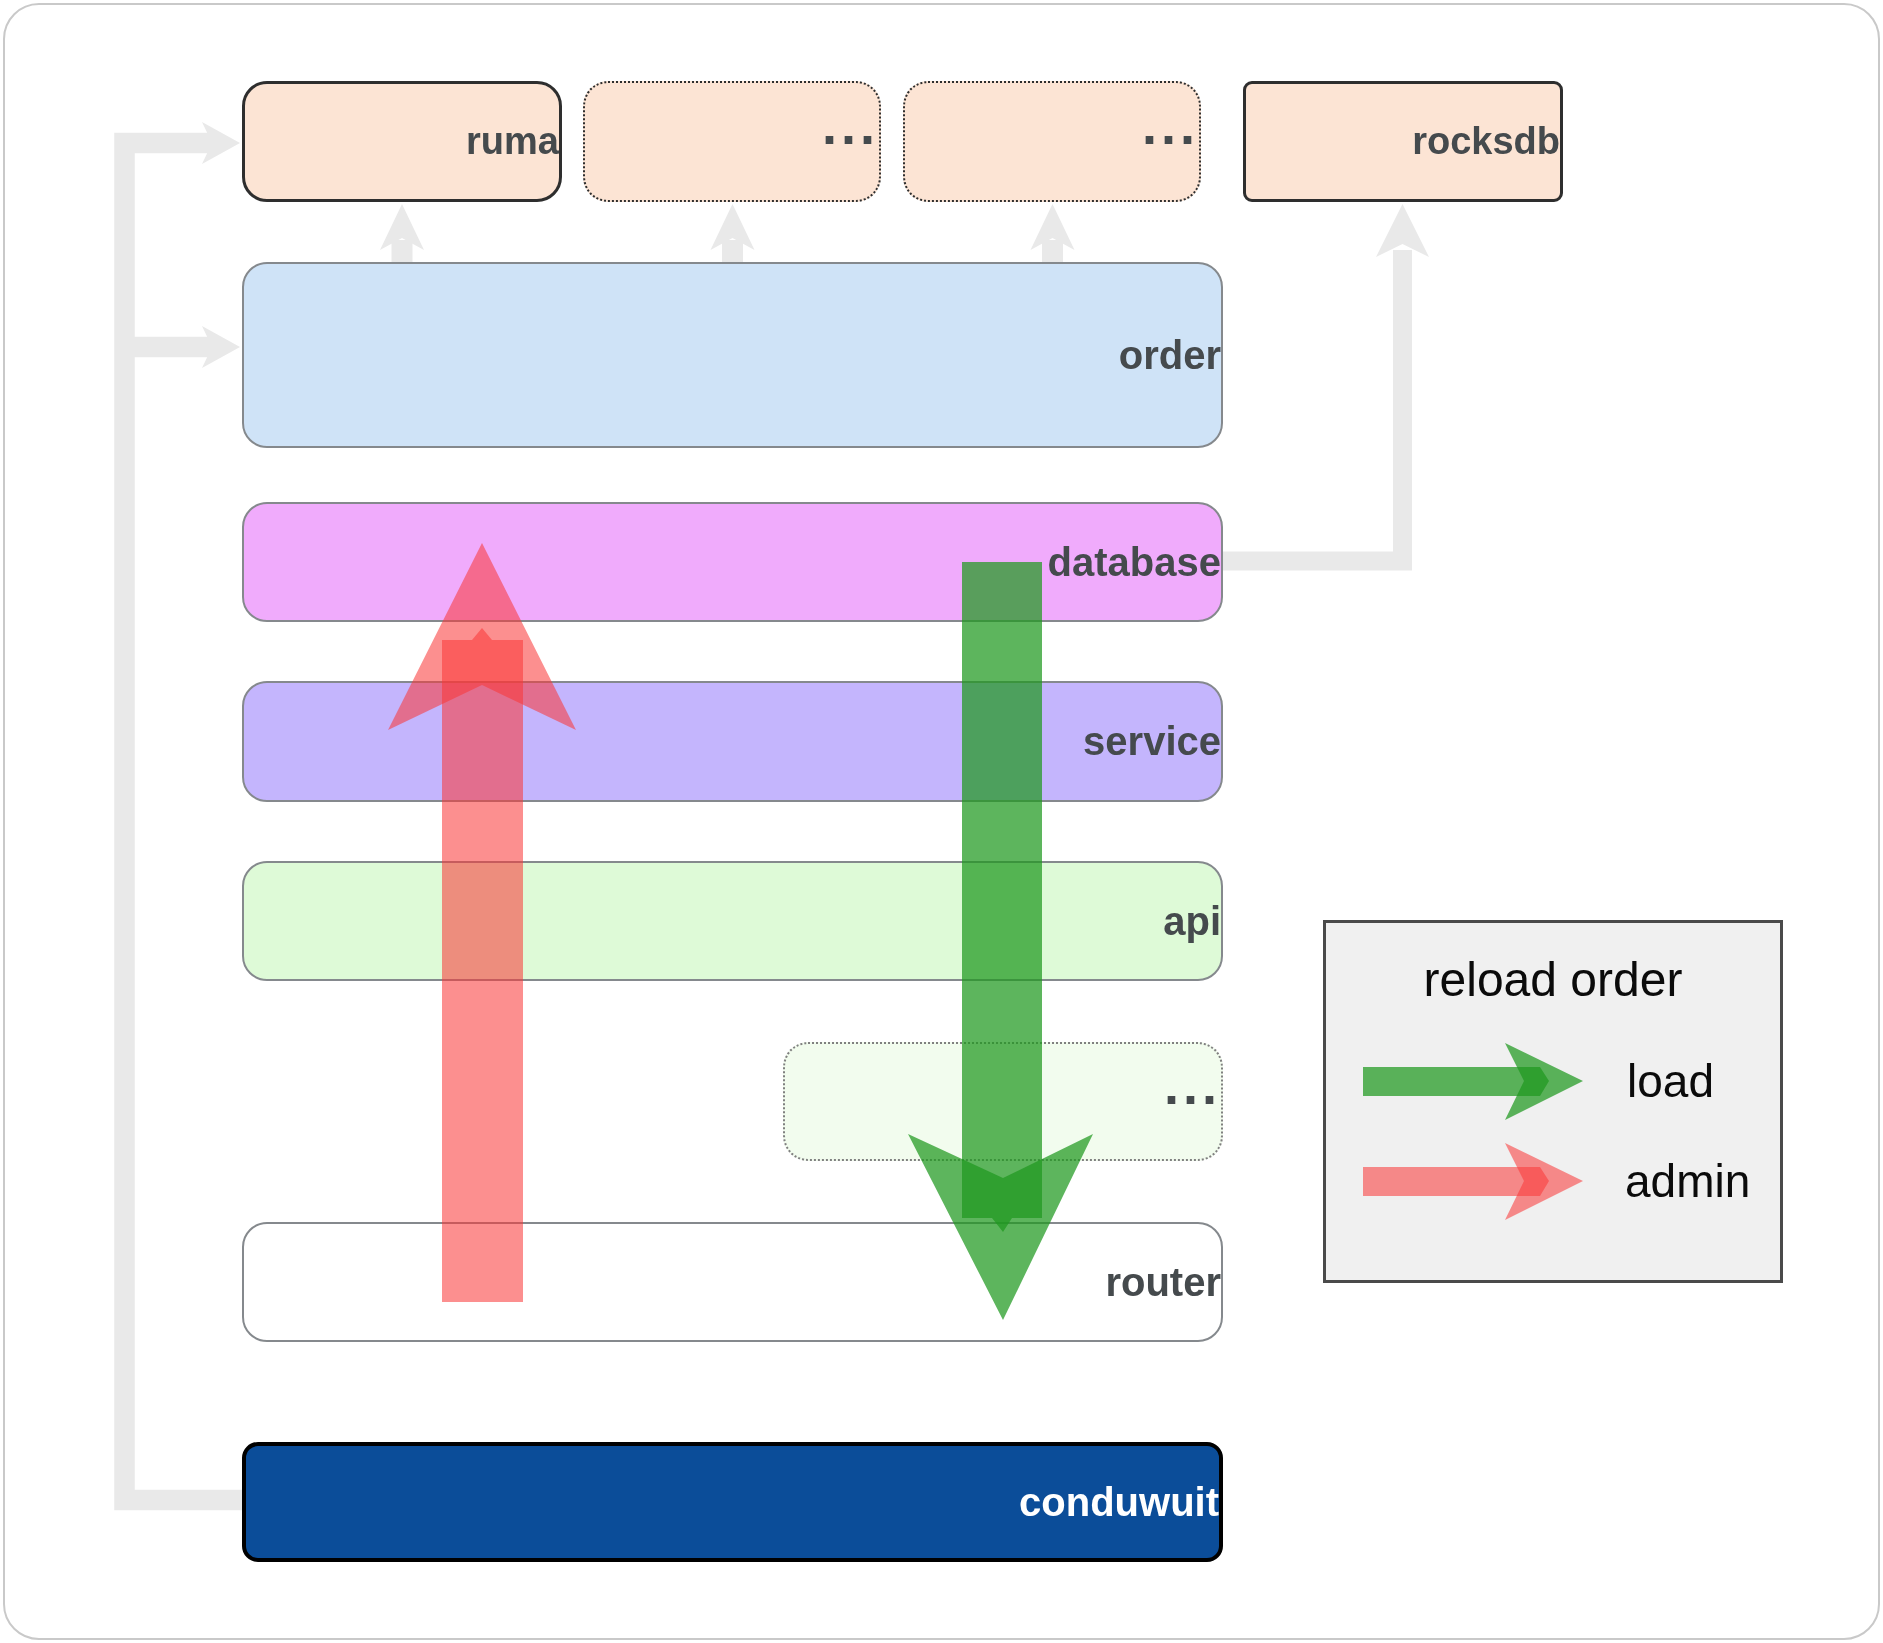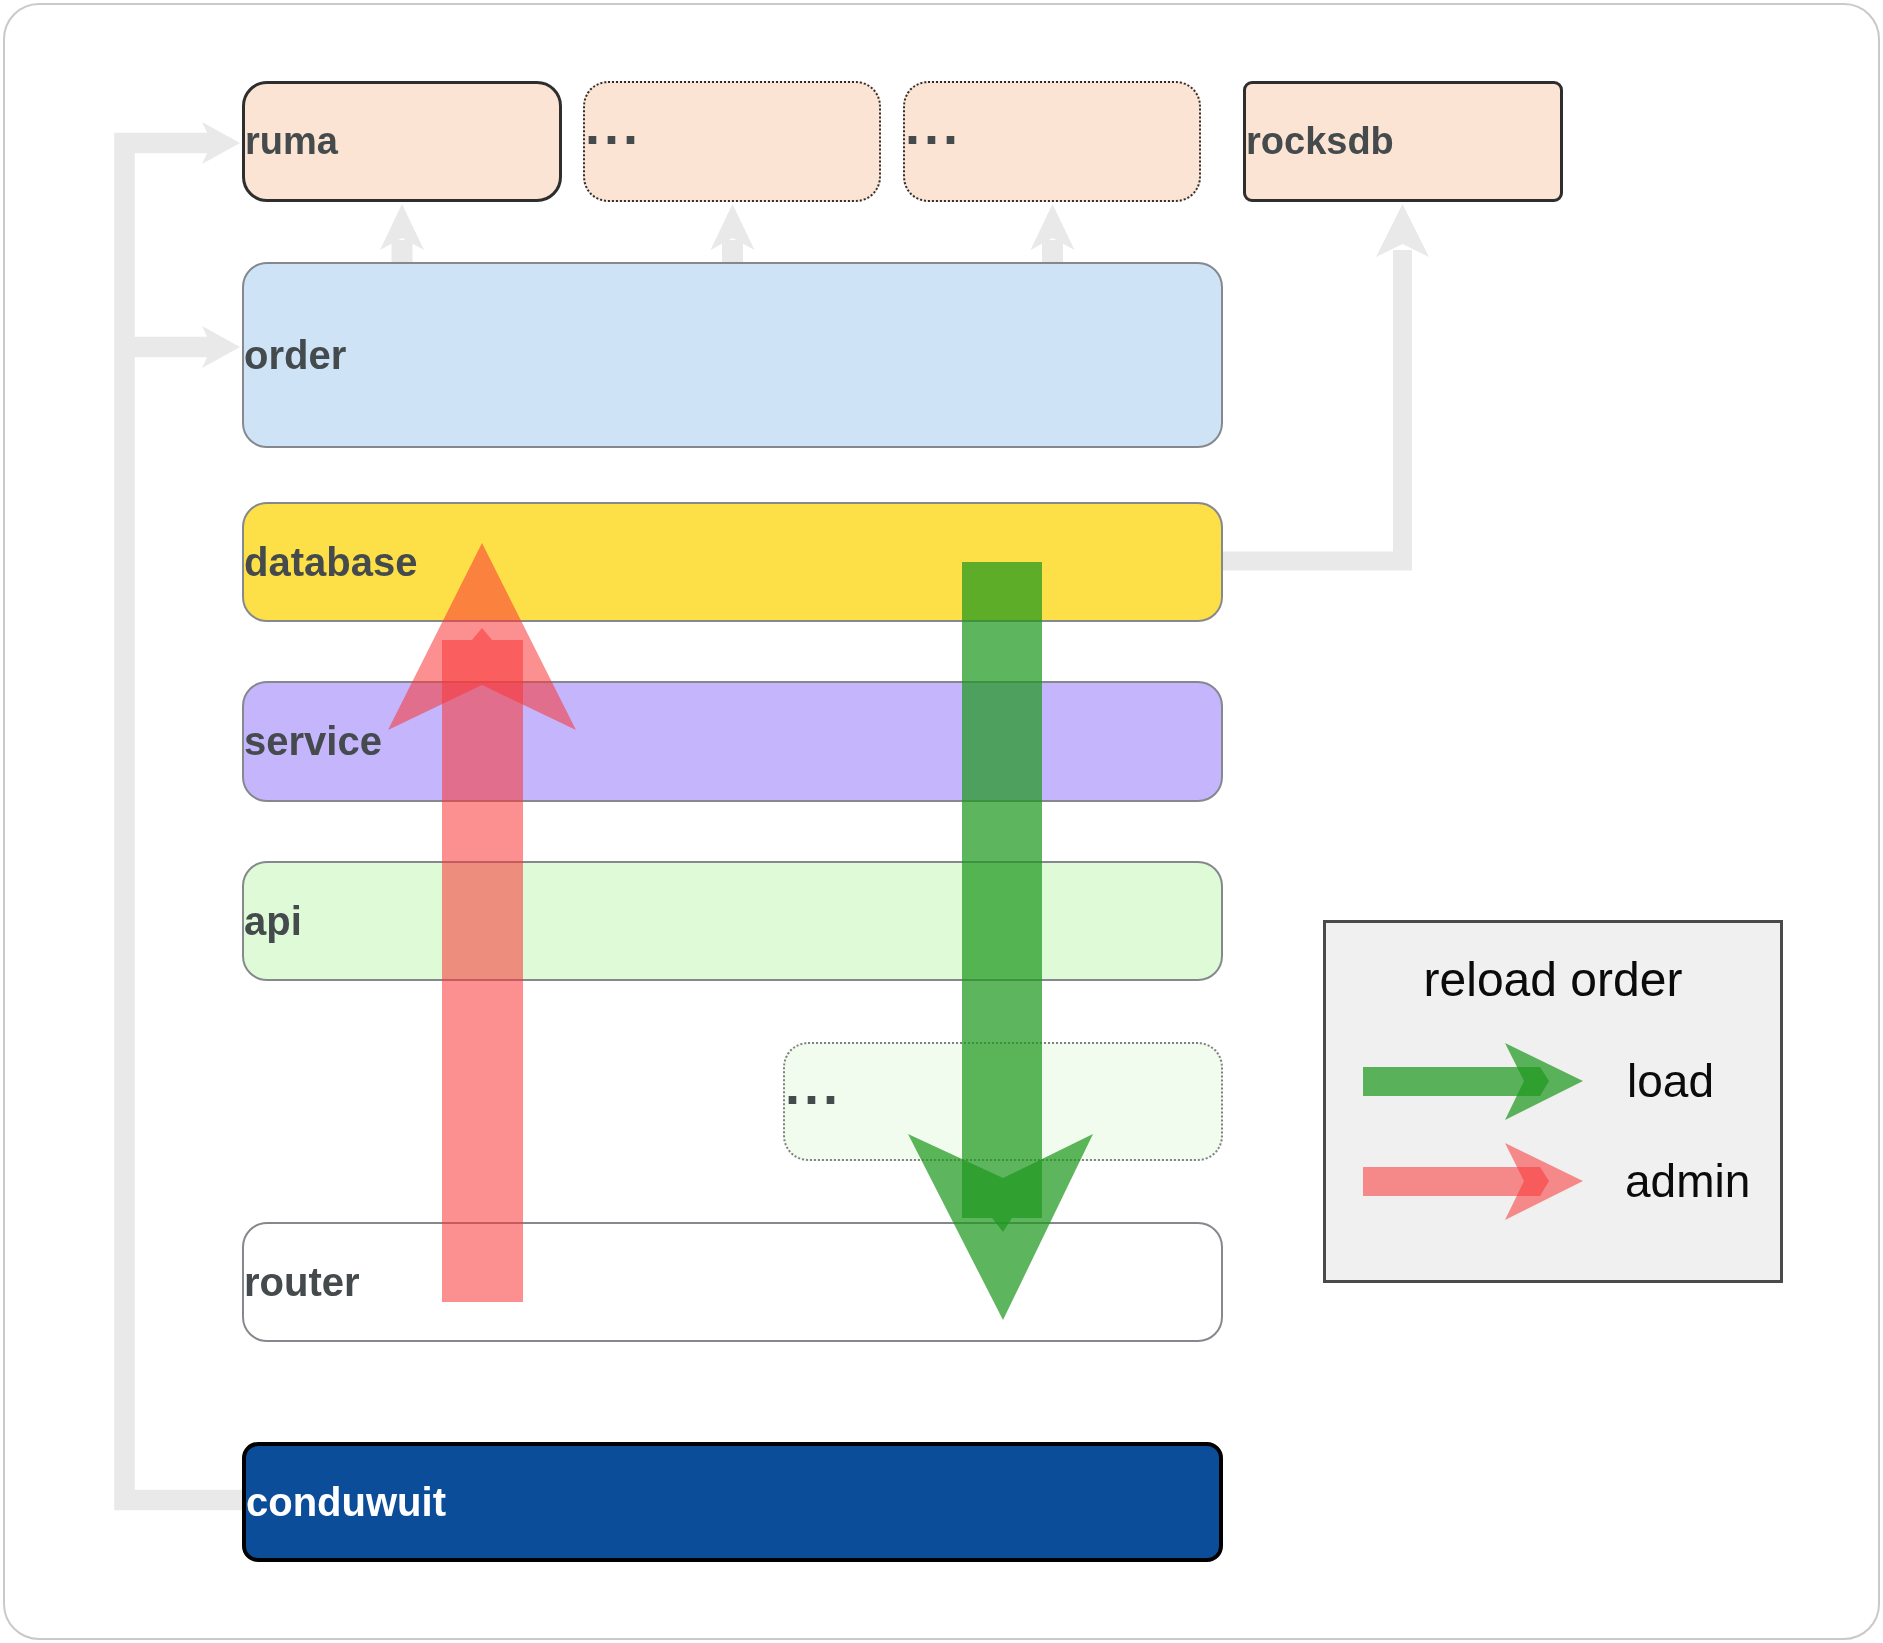--- a/index.html
+++ b/index.html
@@ -7,28 +7,28 @@
     position:relative;width:1883px;height:1643px;background:#ffffff;
     font-family:"Liberation Sans", sans-serif;overflow:hidden;
   }
   #outer-frame{
     position:absolute;left:3px;top:3px;width:1873px;height:1633px;
     border:2px solid #c9c9c9;border-radius:36px;pointer-events:none;
   }
   .svg-layer{position:absolute;left:0;top:0;width:1883px;height:1643px;}
   #gray-layer{z-index:1;}
   .node{
-    position:absolute;display:flex;align-items:center;justify-content:flex-start;
+    position:absolute;display:flex;align-items:center;justify-content:flex-end;
     border-radius:25px;box-sizing:border-box;z-index:2;
     color:#454a4d;font-size:40px;font-weight:600;
   }
   .peach{background:#fce4d4;border:3px solid #2e2e2e;}
   .peach-dotted{background:#fce4d4;border:2.5px dotted #2e2e2e;}
   .node-core{background:#cfe3f7;border:2.5px solid #85898d;}
-  .node-database{background:#fde047;border:2.5px solid #85898d;}
+  .node-database{background:#f0abfc;border:2.5px solid #85898d;}
   .node-service{background:#c4b5fd;border:2.5px solid #85898d;}
   .node-api{background:#defad7;border:2.5px solid #85898d;}
   .node-admin{background:#eafae4;border:2px solid #85898d;}
   .node-etc-admin{background:#f2fcee;border:2px dotted #808080;}
   .node-router{background:#ffffff;border:2.5px solid #85898d;}
   .node-conduwuit{background:#0b4d99;border:4px solid #000000;color:#ffffff;font-size:40px;}
   .label-dots{
     display:inline-block;font-size:54px;font-weight:700;letter-spacing:4px;
     transform:translateY(-17px);line-height:1;
   }

